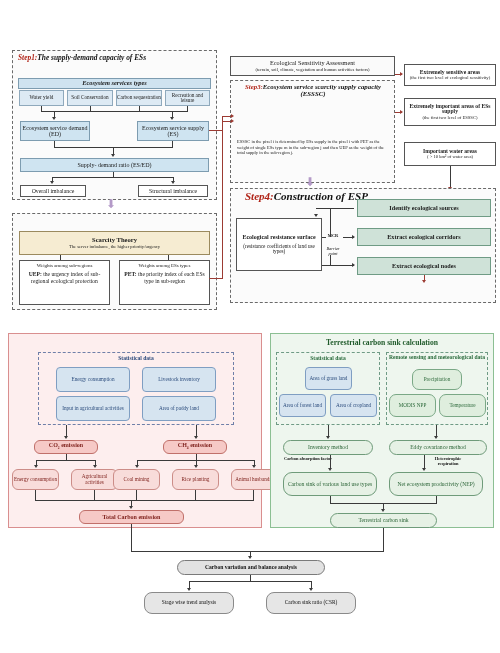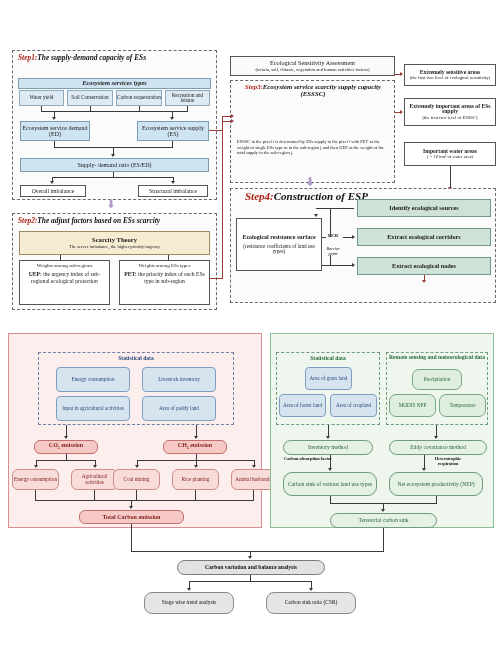--- a/index.html
+++ b/index.html
@@ -123,23 +123,20 @@
   <div class="abs box plain-box" style="left:20px;top:185px;width:66px;height:12px;">
     <span>Overall imbalance</span>
   </div>
   <div class="abs box plain-box" style="left:138px;top:185px;width:70px;height:12px;">
     <span>Structural imbalance</span>
   </div>
 
   <div class="fat-arrow" style="left:106px;top:198px;">⬇</div>
 
   <div class="abs dashed-step" style="left:12px;top:213px;width:205px;height:97px;"></div>
-  <div class="abs step-label" style="left:18px;top:216px;width:198px;">
-    <span>Step2:</span><span class="rest">The adjust factors based on  ESs scarcity</span>
-  </div>
 
   <div class="abs box cream-box" style="left:19px;top:231px;width:191px;height:24px;">
     <span class="ttl" style="font-size:6.6px;">Scarcity Theory</span>
     <span class="sub">The server imbalance, the higher priority/urgency</span>
   </div>
 
   <div class="conn abs" style="left:60px;top:255px;width:1px;height:5px;"></div>
   <div class="conn abs" style="left:168px;top:255px;width:1px;height:5px;"></div>
 
   <div class="abs box plain-box" style="left:19px;top:260px;width:91px;height:45px;justify-content:flex-start;padding-top:2px;">
@@ -305,20 +302,21 @@
   <div class="conn abs" style="left:253px;top:490px;width:1px;height:10px;"></div>
   <div class="conn abs" style="left:35px;top:500px;width:219px;height:1px;"></div>
   <div class="conn abs" style="left:131px;top:500px;width:1px;height:7px;"></div>
   <div class="tri tri-d abs" style="left:129px;top:506px;"></div>
 
   <div class="abs rb rb-pinkstrong" style="left:79px;top:510px;width:105px;height:14px;">
       <span>Total Carbon emission</span>
     </div>
 
   <div class="abs panel-green" style="left:270px;top:333px;width:224px;height:195px;"></div>
+  <div class="abs panel-title green" style="left:270px;top:338px;width:224px;">Terrestrial carbon sink calculation</div>
 
   <div class="abs dashed-sub g" style="left:276px;top:352px;width:104px;height:73px;"></div>
   <div class="abs sub-title g" style="left:276px;top:355px;width:104px;">Statistical data</div>
   <div class="abs rb rb-blue" style="left:305px;top:367px;width:47px;height:23px;">
       <span>Area of grass land</span>
     </div>
   <div class="abs rb rb-blue" style="left:279px;top:394px;width:47px;height:23px;">
       <span>Area of forest land</span>
     </div>
   <div class="abs rb rb-blue" style="left:330px;top:394px;width:47px;height:23px;">

